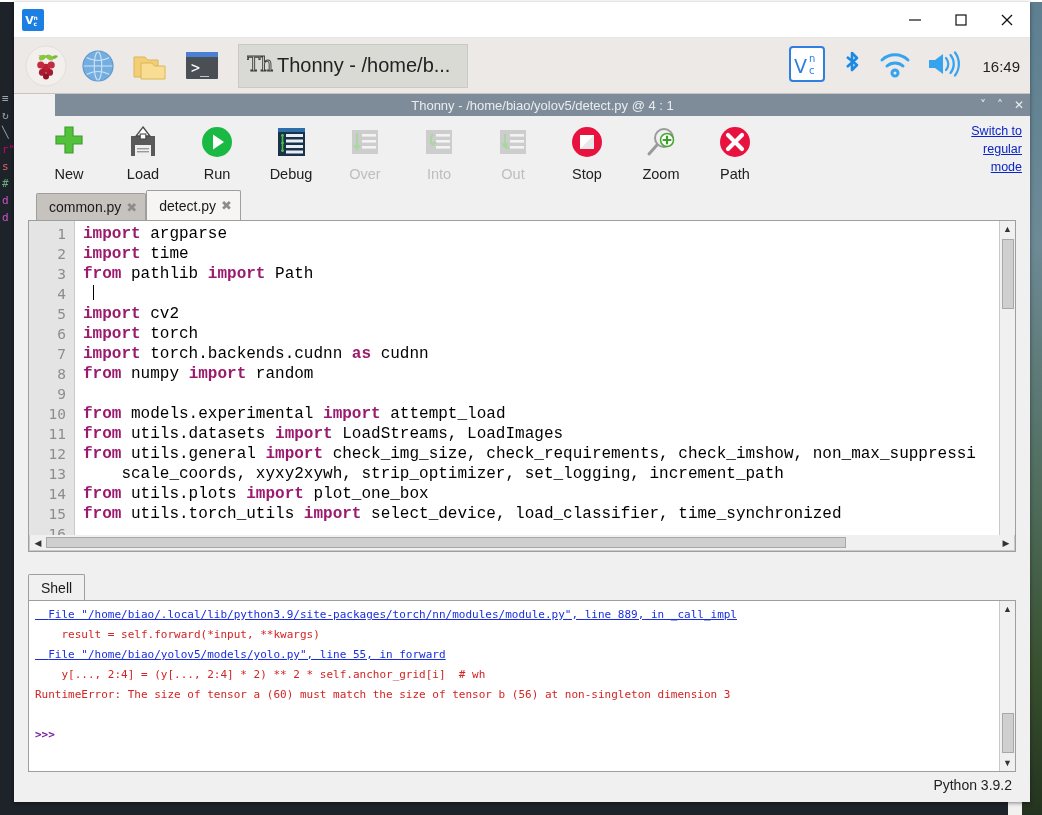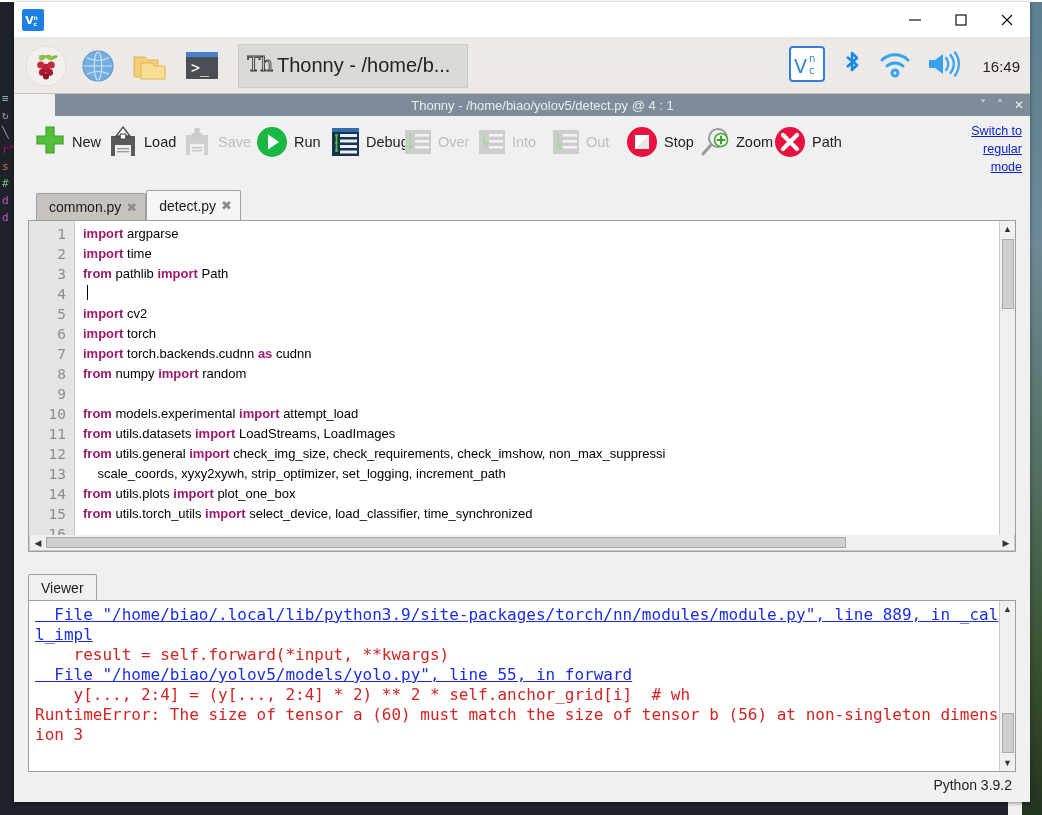--- a/index.html
+++ b/index.html
@@ -110,21 +110,21 @@
   }
   #thonny-titlebar .tt-btns span { cursor: default; }
 
   
   #thonny-toolbar {
     position: relative;
     height: 74px; background: #f0f0f0;
     display: flex; align-items: flex-start; padding-left: 18px; padding-top: 6px;
   }
   .tool {
-    width: 74px; display: flex; flex-direction: row; align-items: center; gap: 4px;
+    width: 74px; display: flex; flex-direction: column; align-items: center; gap: 4px;
   }
   .tool .ic { height: 40px; display: flex; align-items: center; justify-content: center; }
   .tool .lb { font-size: 14.5px; color: #202020; }
   .tool.disabled .lb { color: #bdbdbd; }
   #switch-mode {
     position: absolute; right: 8px; top: 6px;
     width: 76px; text-align: right;
     font-size: 12.5px; line-height: 18px; color: #0a24c8;
   }
   #switch-mode span { text-decoration: underline; cursor: pointer; display:block; }
@@ -159,22 +159,22 @@
     width: 46px; background: #e4e4e4; border-right: 1px solid #c9c9c9;
     padding-top: 3px;
     text-align: right;
     font-family: "DejaVu Sans Mono", monospace;
     font-size: 14.5px; line-height: 20px; color: #8d8d8d;
     flex: none;
   }
   #gutter div { padding-right: 8px; }
   #code-text {
     flex: 1; padding-top: 3px; padding-left: 8px;
-    font-family: Liberation Sans, sans-serif;
-    font-size: 13px; line-height: 20px; color: #000;
+    font-family: Liberation Mono, monospace;
+    font-size: 16px; line-height: 20px; color: #000;
     white-space: pre;
     overflow: hidden;
   }
   .kw { color: #9b1a6e; font-weight: bold; }
   .caret {
     display:inline-block; width:1px; height:15px; background:#000;
     vertical-align:-2px;
   }
   
   .vscroll {
@@ -204,21 +204,21 @@
     font-size: 14px; color:#1a1a1a; background:#f0f0f0;
     border:1px solid #9e9e9e; border-bottom:none; border-radius:2px 2px 0 0;
   }
   #shell-pane {
     height: 172px; background:#fff; border:1px solid #9e9e9e;
     display: flex; overflow: hidden;
   }
   #shell-text {
     flex: 1; padding: 4px 0 0 6px;
     font-family: "DejaVu Sans Mono", monospace;
-    font-size: 16px; line-height: 20px;
+    font-size: 11px; line-height: 20px;
     white-space: pre-wrap; word-break: break-all;
     overflow: hidden;
   }
   .sh-link { color: #1a2ee0; text-decoration: underline; }
   .sh-err { color: #d32323; }
   .sh-prompt { color: #7b1fa2; font-weight: bold; }
 
   #statusbar {
     position: relative;
     height: 26px; background:#f0f0f0;
@@ -400,33 +400,20 @@
             <rect x="9" y="20" width="16" height="11" fill="#efefef"></rect>
             <rect x="11" y="23" width="12" height="1.4" fill="#9a9a9a"></rect>
             <rect x="11" y="26" width="12" height="1.4" fill="#9a9a9a"></rect>
             <path d="M17 2l7 9h-14z" fill="#ffffff" stroke="#4a4a4a" stroke-width="1.3"></path>
             <rect x="14.2" y="9" width="5.6" height="5" fill="#ffffff" stroke="#4a4a4a" stroke-width="1.1"></rect>
           </svg>
         </span>
         <span class="lb">Load</span>
       </div>
 
-      <div class="tool disabled">
-        <span class="ic">
-          <svg width="34" height="34" viewBox="0 0 34 34">
-            <rect x="6" y="10" width="22" height="20" fill="#cfcfcf"></rect>
-            <rect x="10" y="19" width="14" height="11" fill="#efefef"></rect>
-            <rect x="12" y="22" width="10" height="1.4" fill="#c4c4c4"></rect>
-            <rect x="12" y="25" width="10" height="1.4" fill="#c4c4c4"></rect>
-            <path d="M17 15l6-7h-12z" fill="#c9c9c9"></path>
-            <rect x="14.5" y="3" width="5" height="7" fill="#c9c9c9"></rect>
-          </svg>
-        </span>
-        <span class="lb">Save</span>
-      </div>
 
       <div class="tool">
         <span class="ic">
           <svg width="36" height="36" viewBox="0 0 36 36">
             <circle cx="18" cy="18" r="15" fill="#19b943"></circle>
             <path d="M14 10.5l11 7.5-11 7.5z" fill="#ffffff"></path>
           </svg>
         </span>
         <span class="lb">Run</span>
       </div>
@@ -571,21 +558,21 @@
             <div class="hs-thumb" style="left:0;width:800px;"></div>
           </div>
           <div class="hs-arrow">▶</div>
         </div>
       </div>
     </div>
 
     <div id="shell-area">
       <div id="shell-tabs">
         <div id="shell-tab">
-          <span>Viewer</span>
+          <span>Shell</span>
         </div>
       </div>
       <div id="shell-pane">
         <div id="shell-text"><div class="sh-link">  File "/home/biao/.local/lib/python3.9/site-packages/torch/nn/modules/module.py", line 889, in _call_impl</div><div class="sh-err">    result = self.forward(*input, **kwargs)</div><div class="sh-link">  File "/home/biao/yolov5/models/yolo.py", line 55, in forward</div><div class="sh-err">    y[..., 2:4] = (y[..., 2:4] * 2) ** 2 * self.anchor_grid[i]  # wh</div><div class="sh-err">RuntimeError: The size of tensor a (60) must match the size of tensor b (56) at non-singleton dimension 3</div><div>&nbsp;</div><div class="sh-prompt">&gt;&gt;&gt;</div></div>
         <div class="vscroll">
           <div class="arrow">▲</div>
           <div class="track">
             <div class="thumb" style="bottom:2px;height:40px;"></div>
           </div>
           <div class="arrow">▼</div>

